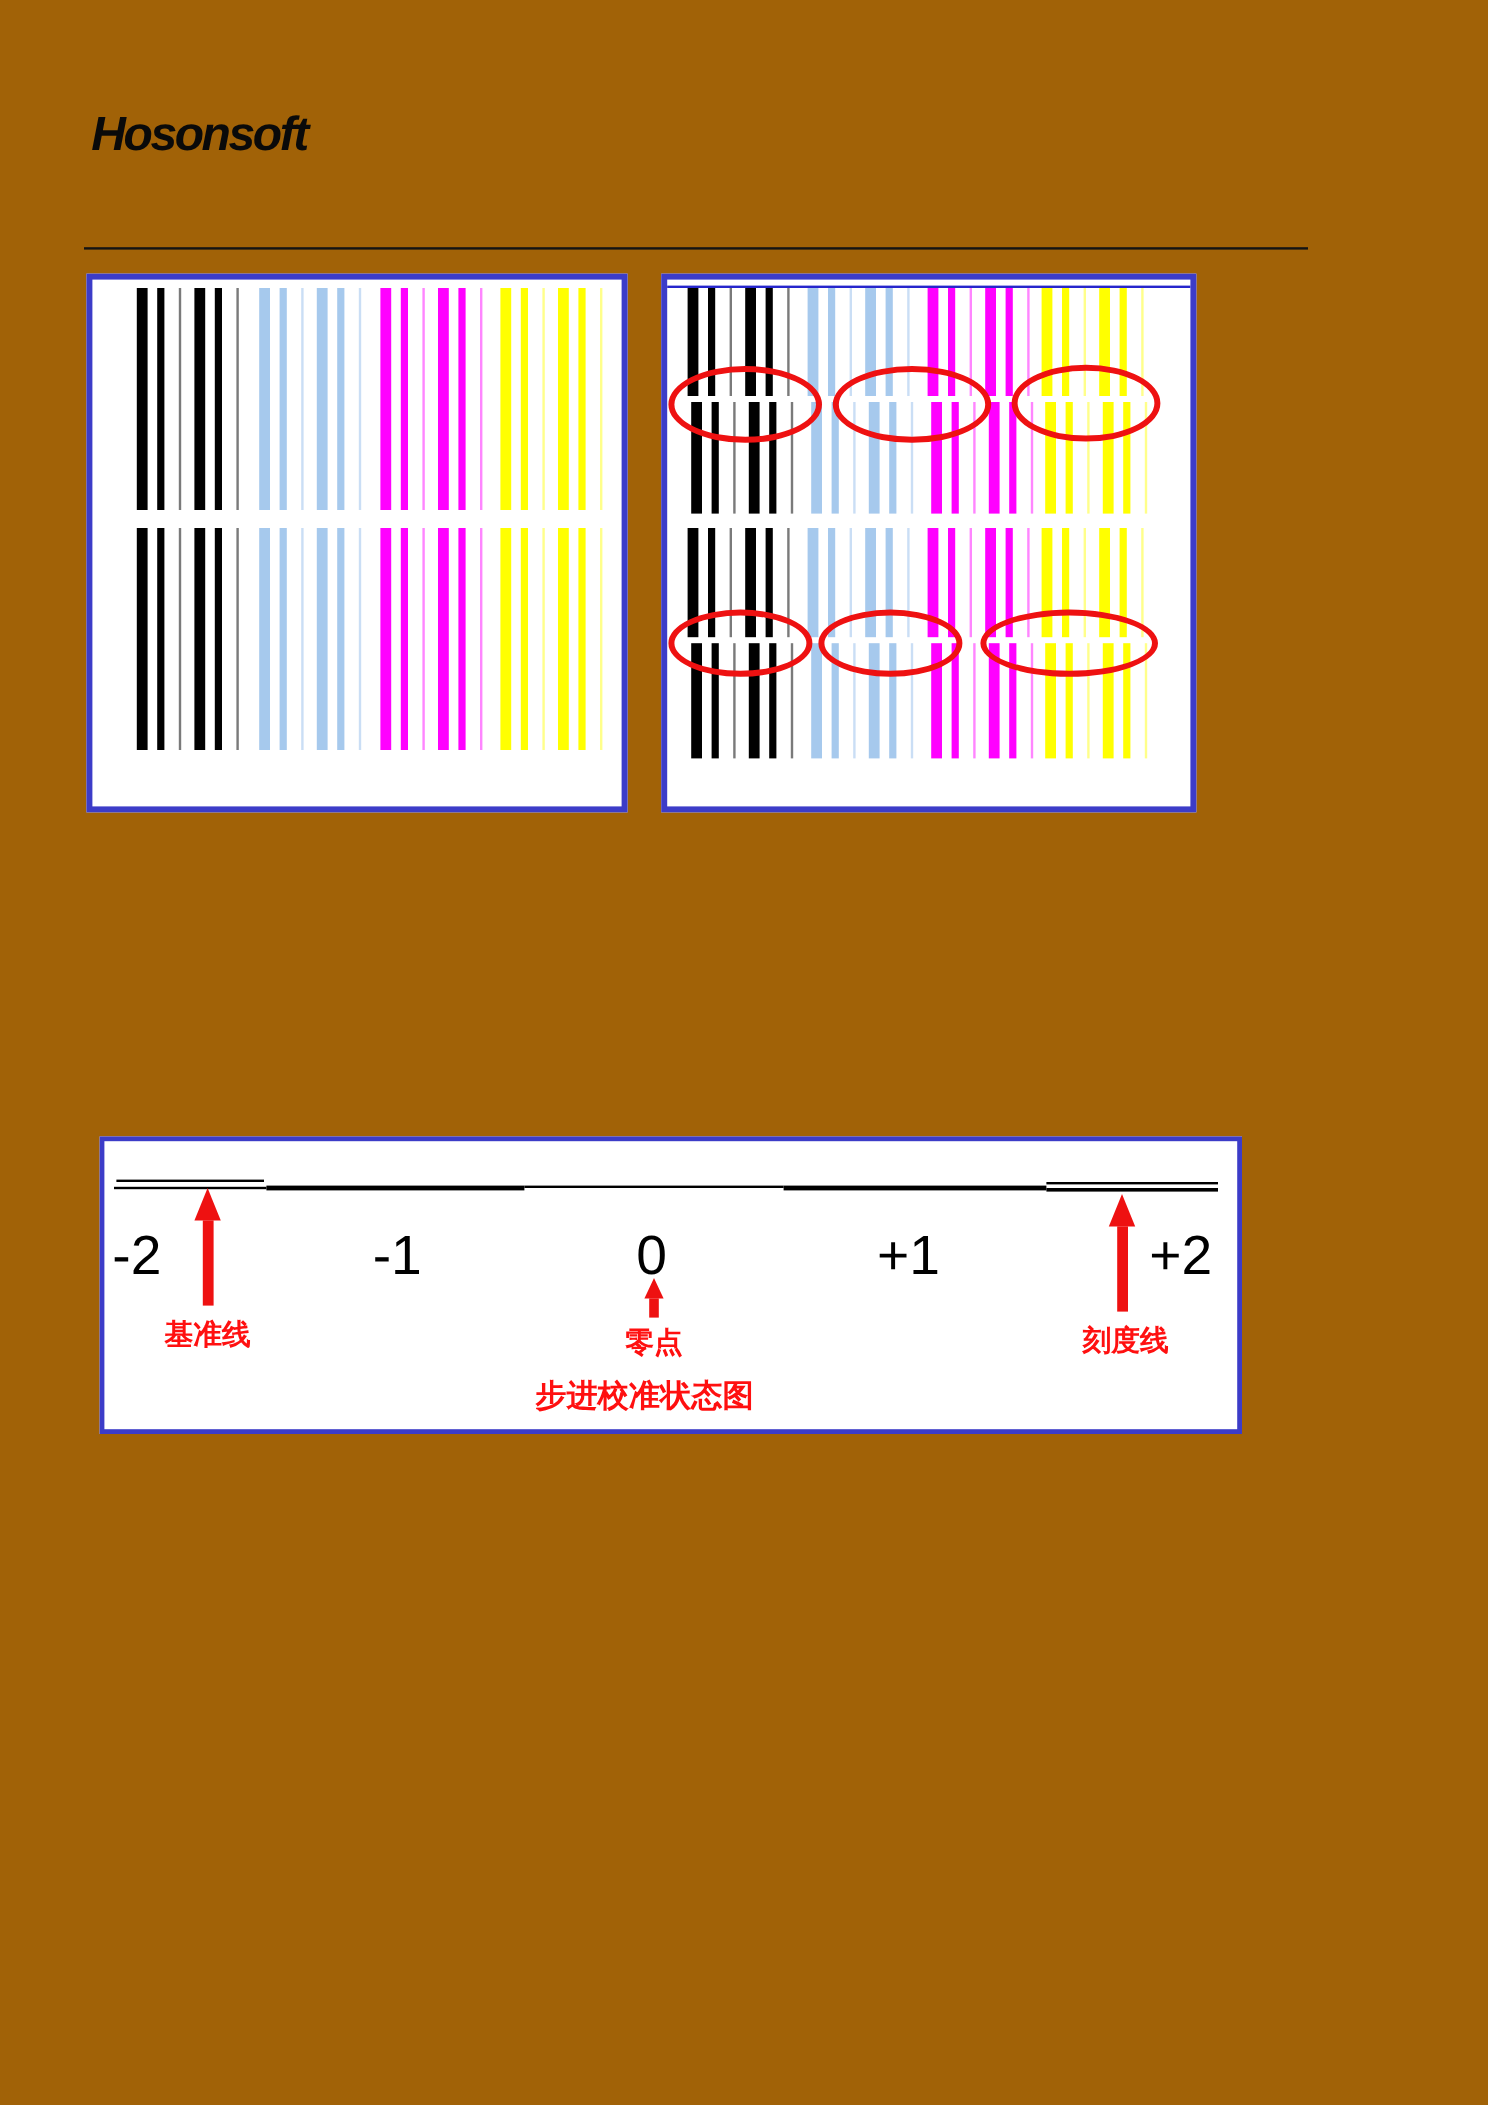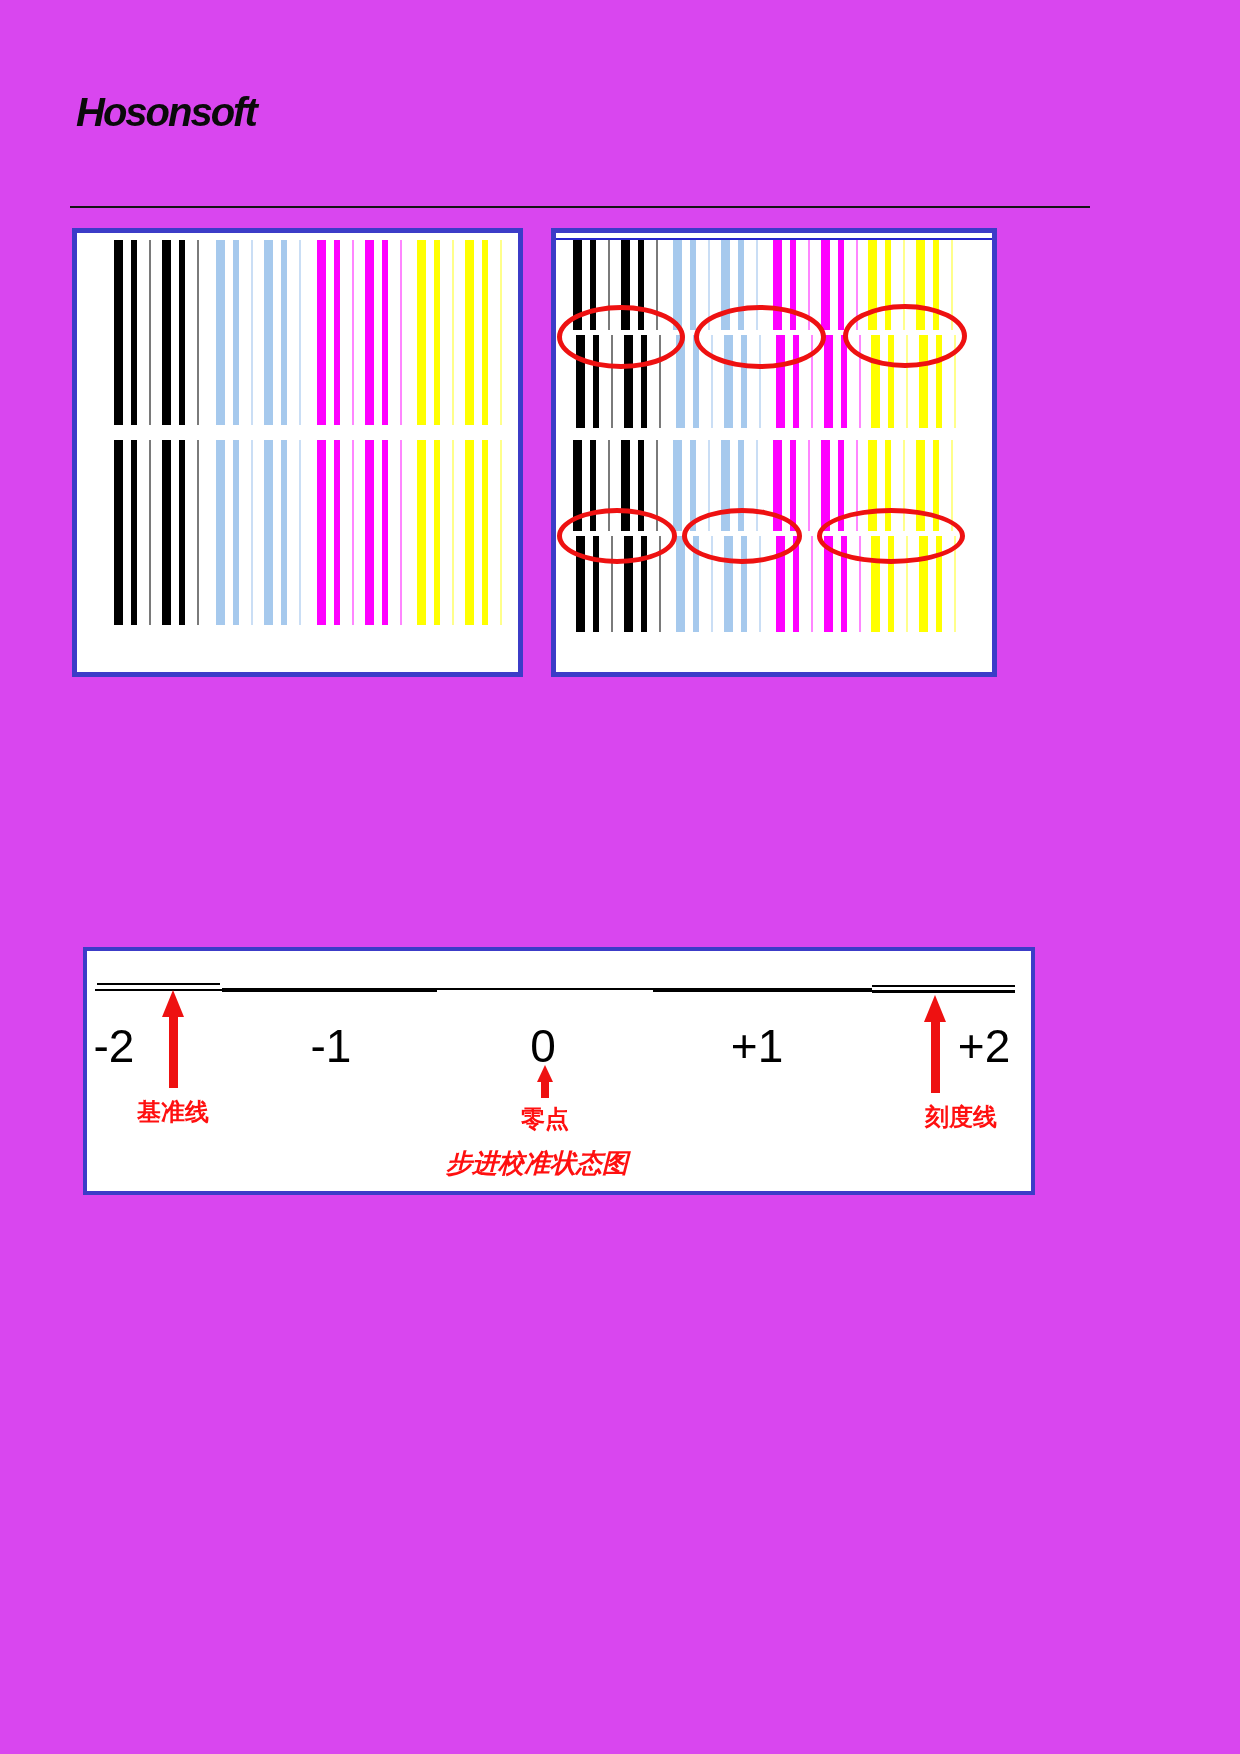--- a/index.html
+++ b/index.html
@@ -4,21 +4,21 @@
 <style>
   :root{
     --red:#ee1111;
     --text-red:#ff1010;
     --box-border:#3c3cc8;
     --guide-blue:#2626cc;
   }
   html,body{margin:0;padding:0;background:#ffffff;}
   body{width:1240px;height:1754px;position:relative;
        font-family:"Liberation Sans","DejaVu Sans",sans-serif;}
-  .page{position:absolute;left:0;top:0;width:1240px;height:1754px;background:#d946ef;overflow:hidden;}
+  .page{position:absolute;left:0;top:0;width:1240px;height:1754px;background:#a16207;overflow:hidden;}
 
   .logo{position:absolute;left:76px;top:90px;font-size:40px;font-weight:700;font-style:italic;
         letter-spacing:-2px;color:#0a0a0a;}
   .rule{position:absolute;left:70px;top:206px;width:1020px;height:2px;background:#141414;}
 
   .figbox{position:absolute;border:5px solid var(--box-border);background:#fff;}
   #fig-correct{left:72px;top:228px;width:441px;height:439px;}
   #fig-offset{left:551px;top:228px;width:436px;height:439px;}
 
   .stripe{position:absolute;}
@@ -249,18 +249,18 @@
     <div class="arrow small" style="left:458px;top:114px;">
       <div class="head"></div>
       <div class="shaft"></div>
     </div>
     <div class="annot-label" style="left:458px;top:152px;">零点</div>
 
     <div class="arrow tall" style="left:848px;top:44px;">
       <div class="head"></div>
       <div class="shaft"></div>
     </div>
-    <div class="annot-label" style="left:874px;top:150px;">刻度线</div>
-
-    <div class="step-caption" style="left:450px;top:195px;font-style:italic;">步进校准状态图</div>
+    <div class="annot-label" style="left:851px;top:150px;">刻度线</div>
+
+    <div class="step-caption" style="left:450px;top:195px;">步进校准状态图</div>
   </div>
 
 </div>
 
 </body></html>

